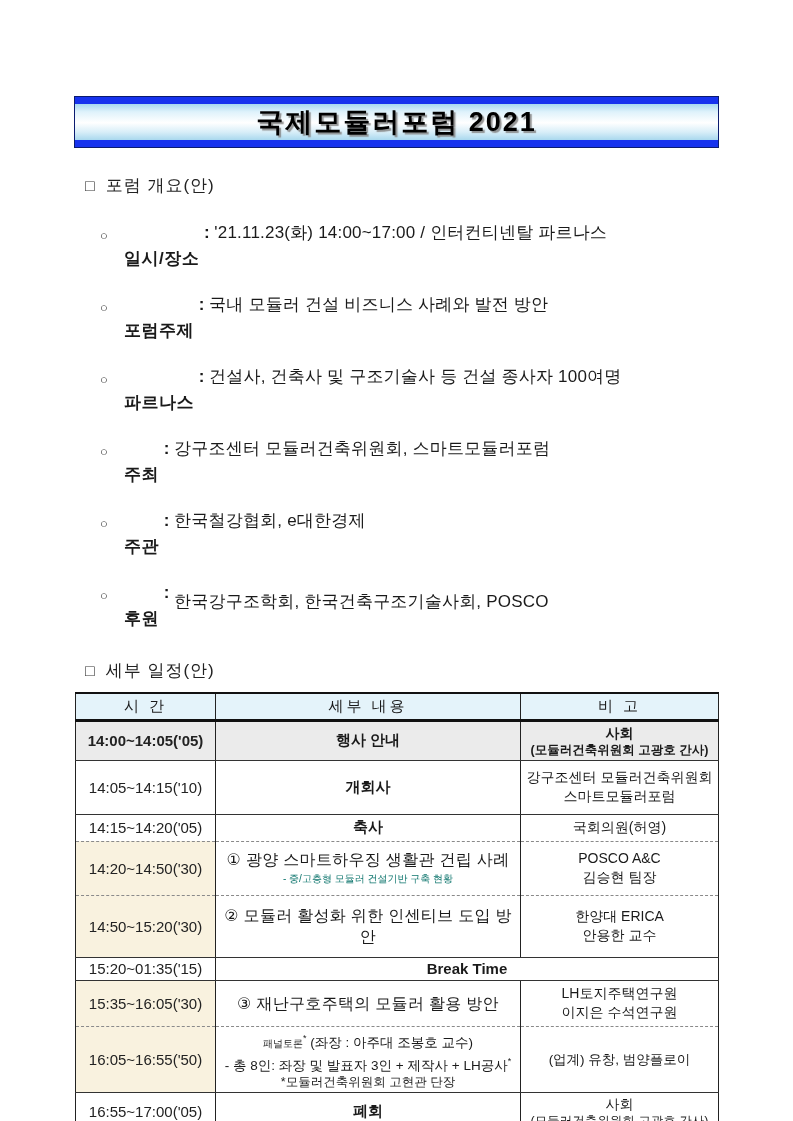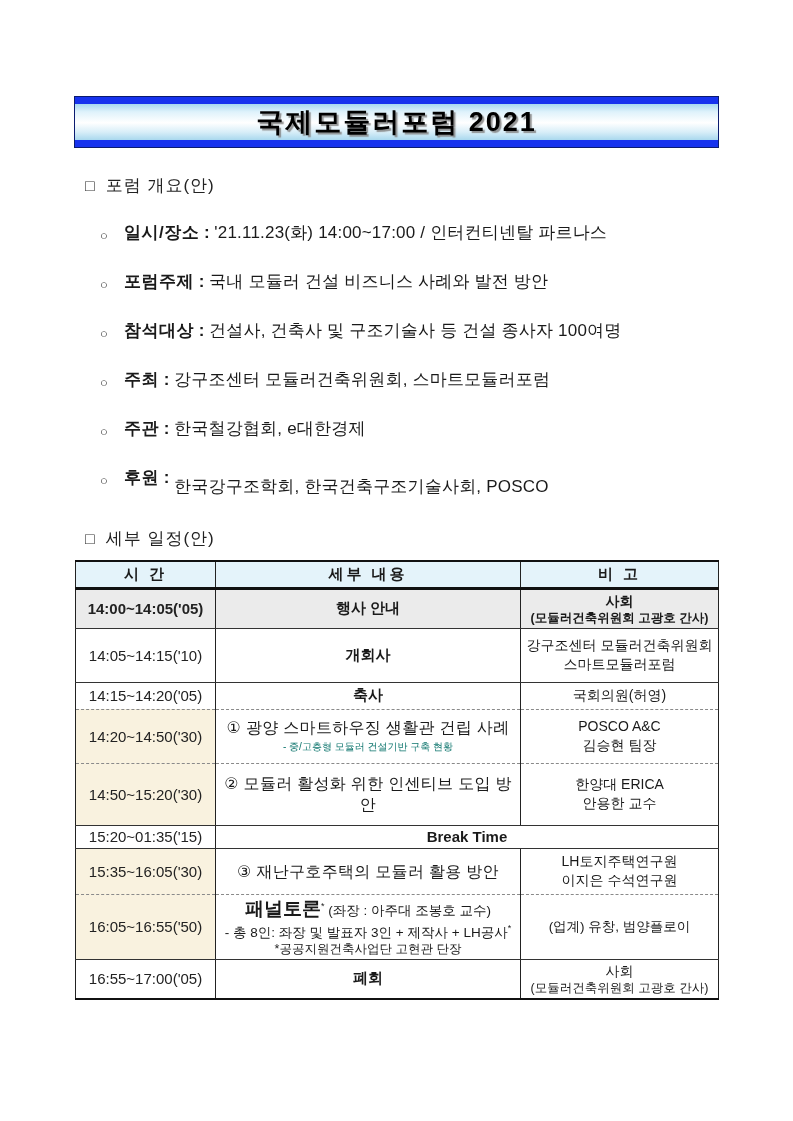--- a/index.html
+++ b/index.html
@@ -22,53 +22,53 @@
 
   
   .sec-heading { margin:27px 0 0 10px; font-size:17px; letter-spacing:1px; color:#222;
     display:flex; align-items:center; }
   .sq-marker { font-size:16px; margin-right:10px; color:#333; }
 
   
   .bullets { margin-top:4px; }
   .bullet-item { display:flex; margin:26px 0 0 25px; font-size:17px; line-height:20px; }
   .b-marker { width:24px; font-size:13px; padding-top:3px; color:#222; }
-  .b-label { font-weight:bold; white-space:nowrap; letter-spacing:.5px; }
+  .b-label { font-weight:bold; white-space:nowrap; letter-spacing:.5px;margin-top:26px; }
   .b-colon { font-weight:bold; white-space:pre; }
   .b-text  { letter-spacing:.2px; }
   .b-text .line2 { display:block; margin-top:9px; }
   .bullet-item.two-line { line-height:19px; }
 
   
   .sched { margin-top:31px; }
   table.schedule {
     width:643px; border-collapse:collapse; table-layout:fixed; margin-top:10px;
     border-top:2px solid #111; border-bottom:2px solid #111;
     border-left:1px solid #222; border-right:1px solid #222;
   }
   col.c1 { width:140px; } col.c2 { width:305px; } col.c3 { width:198px; }
   th, td { text-align:center; vertical-align:middle; padding:2px 3px; }
   th {
-    background:#e4f3fa; font-size:15px; font-weight:bold; letter-spacing:3px;
+    background:#e4f3fa; font-size:15px; font-weight:normal; letter-spacing:3px;
     height:27px; border-bottom:3px solid #111;
   }
   td { font-size:15px; }
   .vline { border-left:1px solid #222; }
   tr.hb-solid  td { border-bottom:1px solid #333; }
   tr.hb-dashed td { border-bottom:1px dashed #8a8a8a; }
   td.time { font-size:15px; color:#222; letter-spacing:0; }
   td.bg-gray  { background:#ebebeb; }
   td.bg-cream { background:#f9f2df; }
   .bold { font-weight:bold; }
   .note-sm { font-size:12.5px; line-height:15px; display:block; }
   .note-n  { font-size:14px;  line-height:19px; display:block; }
   .cont-main { font-size:16px; line-height:21px; display:block; letter-spacing:.3px; }
   .cont-sub  { font-size:10px; line-height:18px; display:block; color:#0f766e; }
   .panel-line1 { font-size:13.5px; line-height:19px; display:block; }
-  .panel-line1 .pt { font-size:19px; font-weight:bold; }
+  .panel-line1 .pt { font-size:10px; font-weight:normal; }
   sup { font-size:9px; }
   .r1 td { height:38px;font-weight:bold; } .r2 td { height:54px; } .r3 td { height:27px; }
   .r4 td { height:54px; } .r5 td { height:62px; } .r6 td { height:23px; }
   .r7 td { height:46px; } .r8 td { height:60px; } .r9 td { height:40px; }
 </style>
 </head>
 <body>
 
 <div class="page">
 
@@ -92,21 +92,21 @@
 
     <div class="bullet-item">
       <span class="b-marker">○</span>
       <span class="b-label">포럼주제</span>
       <span class="b-colon"> : </span>
       <span class="b-text">국내 모듈러 건설 비즈니스 사례와 발전 방안</span>
     </div>
 
     <div class="bullet-item">
       <span class="b-marker">○</span>
-      <span class="b-label">참석대상</span>
+      <span class="b-label">파르나스</span>
       <span class="b-colon"> : </span>
       <span class="b-text">건설사, 건축사 및 구조기술사 등 건설 종사자 100여명</span>
     </div>
 
     <div class="bullet-item">
       <span class="b-marker">○</span>
       <span class="b-label">주최</span>
       <span class="b-colon"> : </span>
       <span class="b-text">강구조센터 모듈러건축위원회, 스마트모듈러포럼</span>
     </div>
@@ -210,21 +210,21 @@
           <span class="note-n">LH토지주택연구원</span>
           <span class="note-n">이지은 수석연구원</span>
         </td>
       </tr>
 
       <tr class="r8 hb-solid">
         <td class="time bg-cream">16:05~16:55('50)</td>
         <td class="vline">
           <span class="panel-line1"><span class="pt">패널토론</span><sup>*</sup><span> (좌장 : 아주대 조봉호 교수)</span></span>
           <span class="panel-line1"><span>- 총 8인: 좌장 및 발표자 3인 + 제작사 + LH공사</span><sup>*</sup></span>
-          <span class="note-sm">*공공지원건축사업단 고현관 단장</span>
+          <span class="note-sm">*모듈러건축위원회 고현관 단장</span>
         </td>
         <td class="vline">
           <span class="panel-line1">(업계) 유창, 범양플로이</span>
         </td>
       </tr>
 
       <tr class="r9">
         <td class="time">16:55~17:00('05)</td>
         <td class="vline bold">폐회</td>
         <td class="vline">

